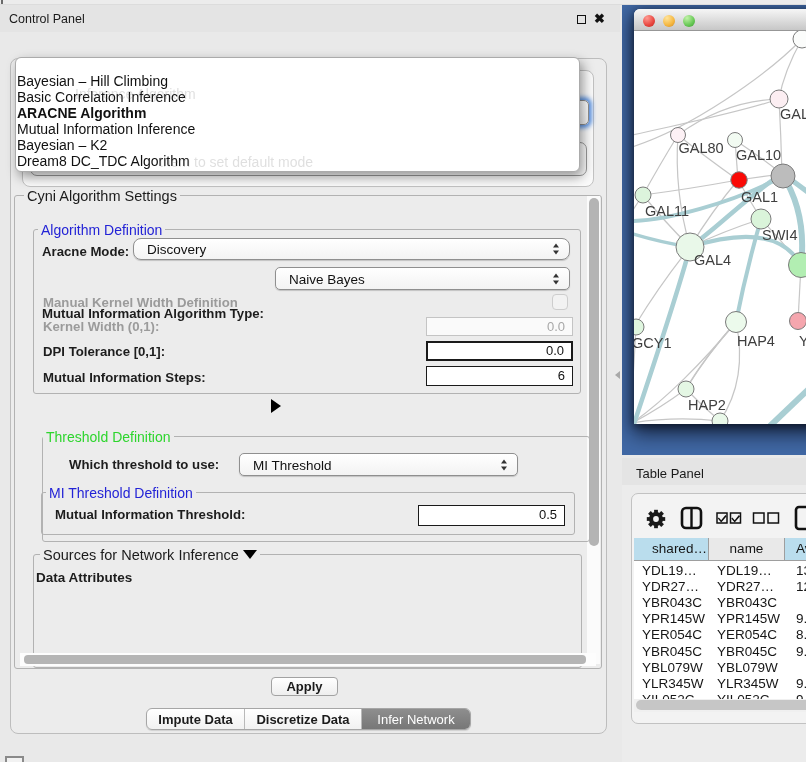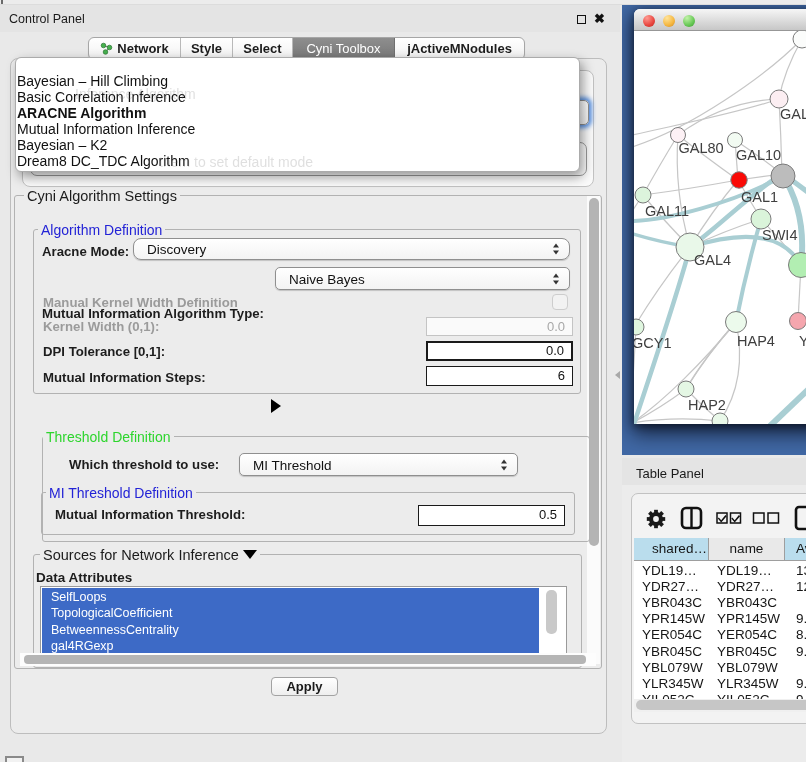--- a/index.html
+++ b/index.html
@@ -103,48 +103,34 @@
 </div>
 <div class="lbl" style="left:55px;top:506.5px;">Mutual Information Threshold:</div>
 <div class="field" style="left:418px;top:505px;width:147px;height:21px;
   border:1.5px solid #1a1a1a;line-height:18px;padding-left:24px;">0.5</div>
 
 <div class="group" style="left:33px;top:554px;width:547px;height:112px;">
   <div class="gtitle" style="font-size:14.5px;color:#1c1c1c;left:6px;">Sources for Network Inference <span style="display:inline-block;width:0;height:0;border-left:7px solid transparent;border-right:7px solid transparent;border-top:9px solid #000;vertical-align:1px;"></span></div>
 </div>
 <div class="lbl" style="left:36px;top:570px;font-size:13.5px;">Data Attributes</div>
 
-<div class="abs" style="left:40px;top:586px;width:527px;height:70px;background:#fff;
-  border:1px solid #9a9a9a;box-sizing:border-box;overflow:hidden;">
-  <div style="position:absolute;left:1px;top:1px;width:497px;height:67px;background:#3d6ac6;color:#fff;
-    font-size:12.5px;line-height:16.4px;padding:1px 0 0 9px;box-sizing:border-box;">
-    SelfLoops<br>TopologicalCoefficient<br>BetweennessCentrality<br>gal4RGexp</div>
-  <div style="position:absolute;left:505px;top:3px;width:11px;height:44px;background:#c9c9c9;border-radius:5px;"></div>
-</div>
 
 <div class="abs" style="left:20px;top:653px;width:576px;height:13px;background:#fdfdfd;"></div>
 <div class="abs" style="left:24px;top:655px;width:562px;height:9px;background:#b5b5b5;border-radius:4px;"></div>
 
 <div class="abs" style="left:271px;top:677px;width:67px;height:19px;background:linear-gradient(#ffffff,#eeeeee);
   border:1px solid #a2a2a2;border-radius:4px;box-sizing:border-box;text-align:center;
   font-size:13px;font-weight:bold;color:#1c1c1c;line-height:17px;">Apply</div>
 
-
-<div class="seg" style="left:88px;top:37px;width:435px;height:21px;">
-  <div class="s" style="width:92px;"><svg width="13" height="13" viewBox="0 0 13 13" style="margin-right:4px;">
-          <path d="M3.5 3.5L9.5 5.5L5.5 10" fill="none" stroke="#777" stroke-width="1"></path>
-          <circle cx="3.5" cy="3.5" r="2.3" fill="#46b14e" stroke="#2a7330" stroke-width="0.7"></circle>
-          <circle cx="9.5" cy="5.5" r="2.3" fill="#46b14e" stroke="#2a7330" stroke-width="0.7"></circle>
-          <circle cx="5.5" cy="10" r="2.3" fill="#46b14e" stroke="#2a7330" stroke-width="0.7"></circle>
-        </svg>Network</div>
-  <div class="s" style="width:52px;">Style</div>
-  <div class="s" style="width:60px;">Select</div>
-  <div class="s on" style="width:102px;font-weight:normal;">Cyni Toolbox</div>
-  <div class="s" style="flex:1;">jActiveMNodules</div>
-</div>
+<div class="seg" style="left:146px;top:708px;width:323px;height:20px;">
+  <div class="s" style="width:98px;">Impute Data</div>
+  <div class="s" style="width:117px;">Discretize Data</div>
+  <div class="s on" style="flex:1;border-radius:0 5px 5px 0;">Infer Network</div>
+</div>
+
 
 <div class="abs" style="left:15px;top:57px;width:565px;height:115px;background:#fff;
   border:1px solid #ababab;border-radius:6px;box-sizing:border-box;box-shadow:3px 5px 12px rgba(0,0,0,0.4);
   font-size:14px;color:#111;">
   <div style="position:absolute;left:0;top:15px;width:100%;line-height:16.1px;padding-left:1px;box-sizing:border-box;">
     Bayesian – Hill Climbing<br>
     Basic Correlation Inference<br>
     <span class="bold">ARACNE Algorithm</span><br>
     Mutual Information Inference<br>
     Bayesian – K2<br>

